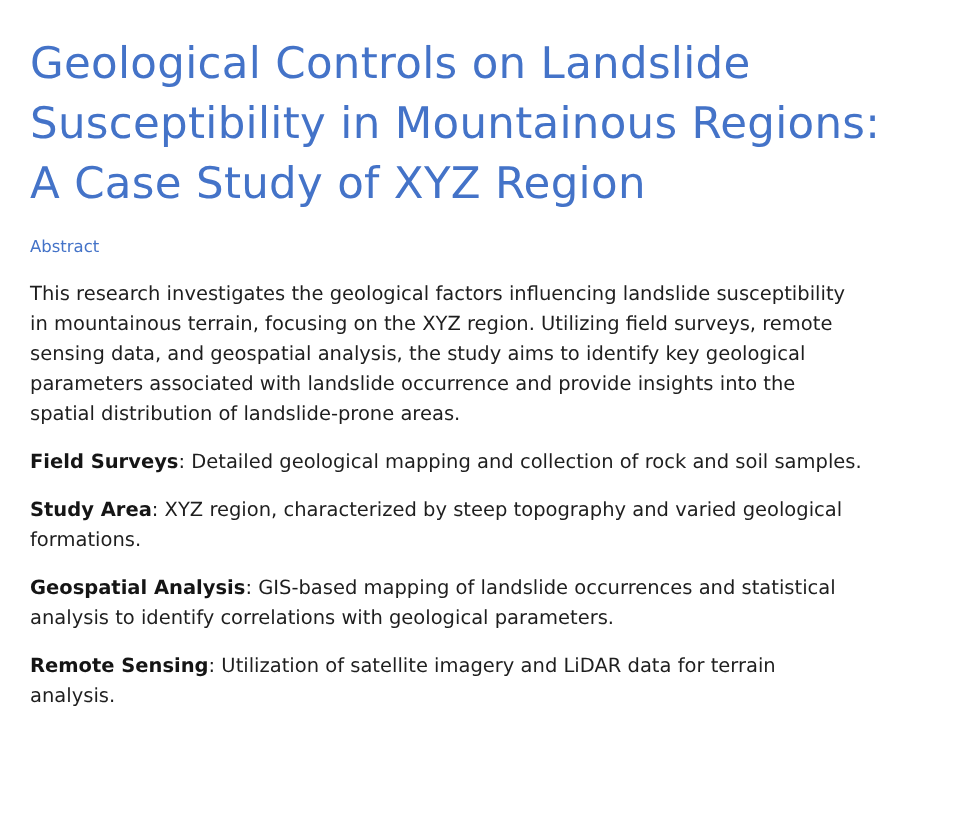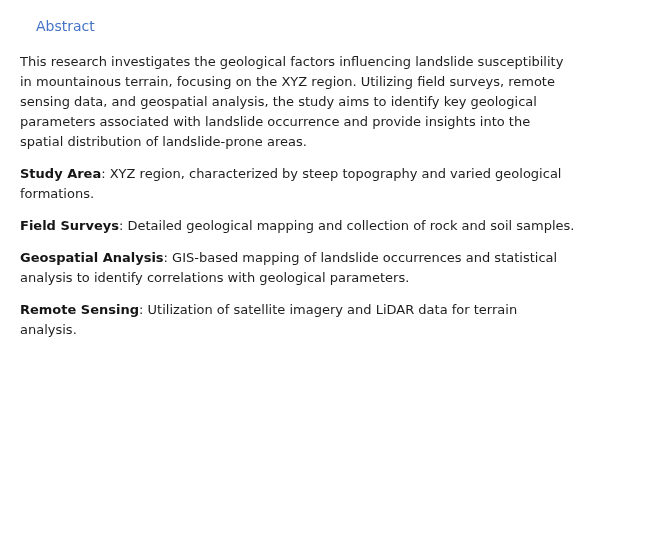--- a/index.html
+++ b/index.html
@@ -23,59 +23,62 @@
   h1.doc-title {
     font-size: 29px;
     line-height: 40px;
     font-weight: 400;
     color: #4473C8;
     margin: 22px 0 13px 0;
     white-space: pre-line;
     letter-spacing: 0.2px;
   }
   h3.section-heading {
-    font-size: 14px;
+    font-size: 11px;
     line-height: 20px;
     font-weight: 400;
     color: #4473C8;
-    margin: 16px;
+    margin: 0;
   }
   p.body-para {
     font-size: 13px;
     line-height: 20px;
     color: #1e1e1e;
     margin: 12px 0 6px 0;
   }
   p.body-para .lines {
     white-space: pre-line;
   }
   p.body-para strong.term {
     font-weight: bold;
     color: #151515;
   }
 </style>
 </head>
 <body>
 
 <div class="page">
 
+  <h1 class="doc-title">Geological Controls on Landslide
+Susceptibility in Mountainous Regions:
+A Case Study of XYZ Region</h1>
 
   <h3 class="section-heading">Abstract</h3>
 
   <p class="body-para"><span class="lines">This research investigates the geological factors influencing landslide susceptibility
 in mountainous terrain, focusing on the XYZ region. Utilizing field surveys, remote
 sensing data, and geospatial analysis, the study aims to identify key geological
 parameters associated with landslide occurrence and provide insights into the
 spatial distribution of landslide-prone areas.</span></p>
 
 
+  <p class="body-para"><strong class="term">Field Surveys</strong><span class="lines">: Detailed geological mapping and collection of rock and soil samples.</span></p>
+
   <p class="body-para"><strong class="term">Study Area</strong><span class="lines">: XYZ region, characterized by steep topography and varied geological
 formations.</span></p>
-
-  <p class="body-para"><strong class="term">Field Surveys</strong><span class="lines">: Detailed geological mapping and collection of rock and soil samples.</span></p>
 
   <p class="body-para"><strong class="term">Geospatial Analysis</strong><span class="lines">: GIS-based mapping of landslide occurrences and statistical
 analysis to identify correlations with geological parameters.</span></p>
 
   <p class="body-para"><strong class="term">Remote Sensing</strong><span class="lines">: Utilization of satellite imagery and LiDAR data for terrain
 analysis.</span></p>
 
 </div>
 
 </body></html>

